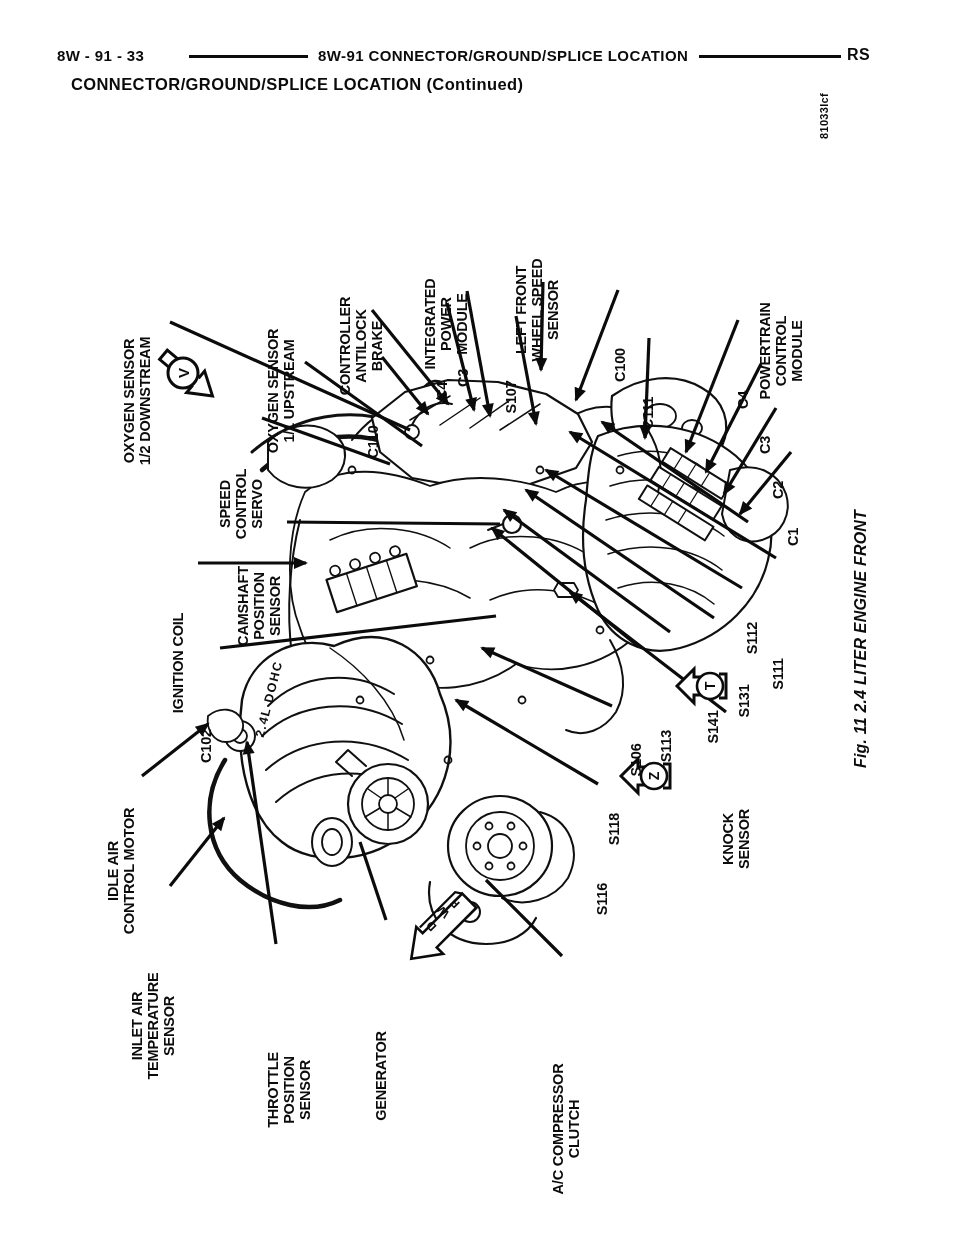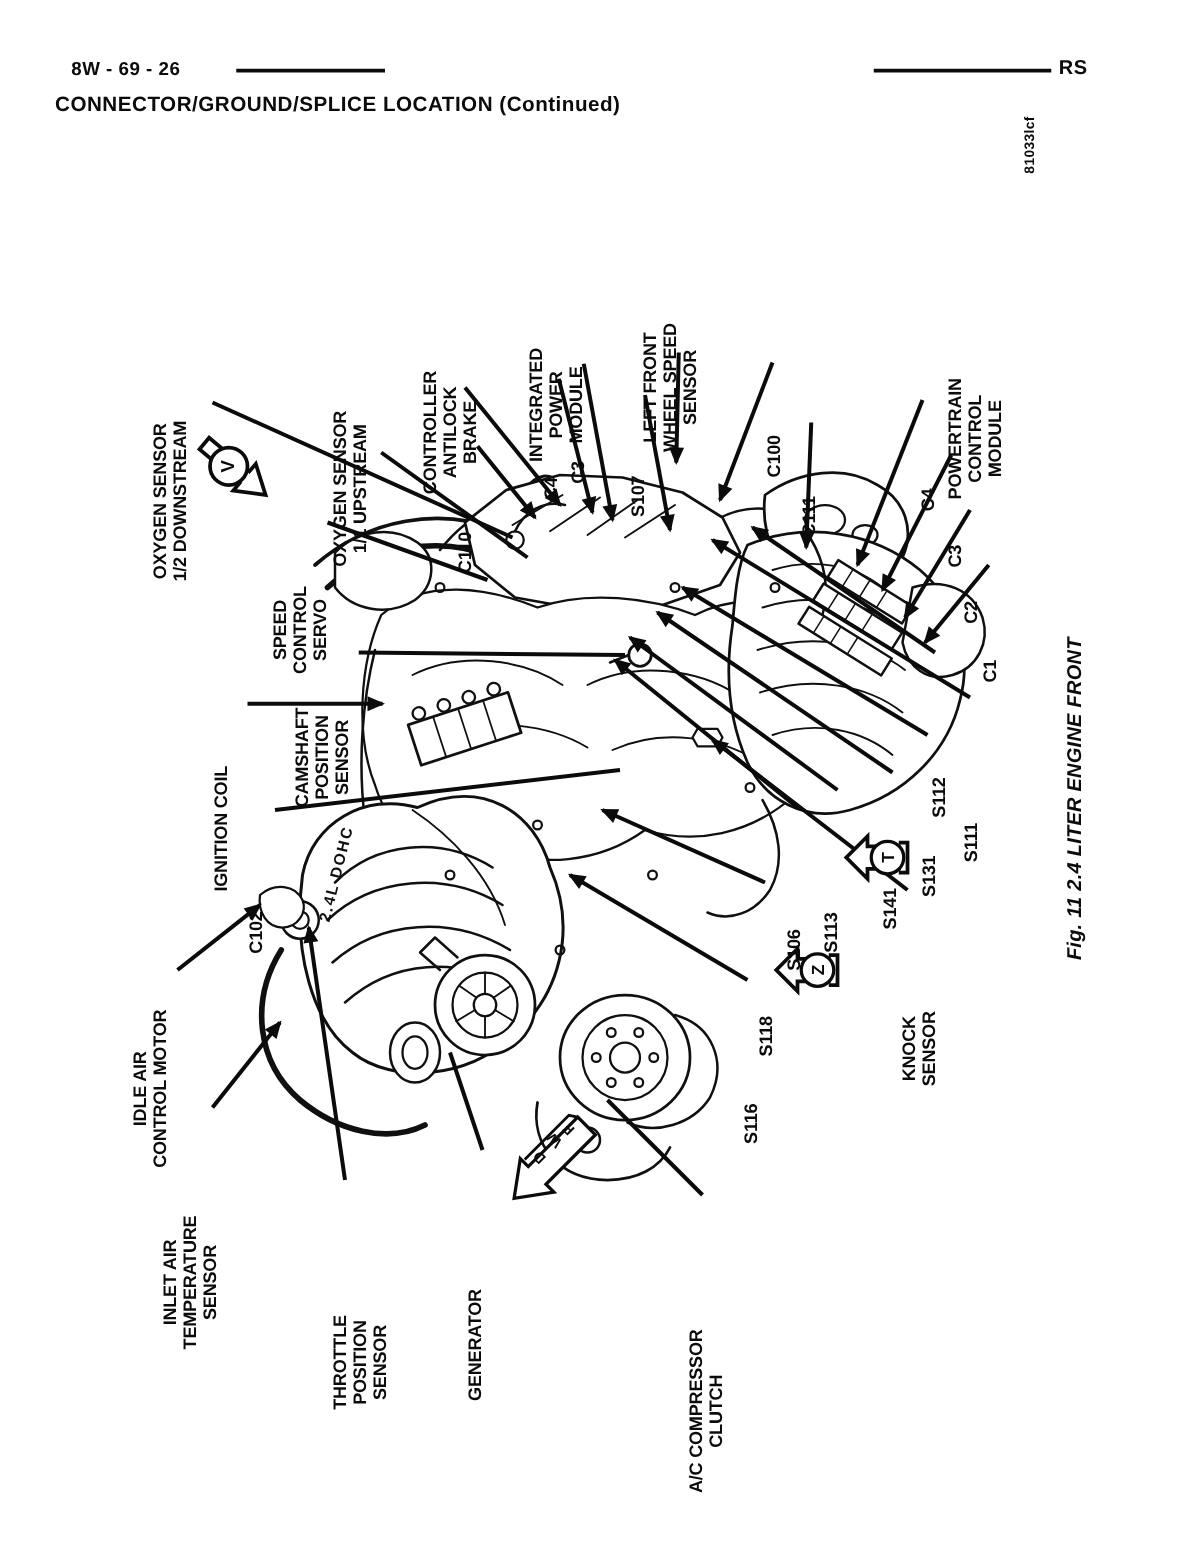--- a/index.html
+++ b/index.html
@@ -28,25 +28,26 @@
   }
   .watermark {
     position:absolute; right:17px; top:1206px; font-size:29px; color:#8f8f8f; letter-spacing:.5px;
   }
 </style>
 </head>
 <body>
 
 <div class="page">
 
-  <div class="hdr-txt" style="left:57px; top:47px;">8W - 69 - 26</div>
+  <div class="hdr-txt" style="left:57px; top:47px;">8W - 91 - 33</div>
   <div class="hdr-rule" style="left:189px; top:55px; width:119px;"></div>
+  <div class="hdr-txt" style="left:318px; top:47px;">8W-91 CONNECTOR/GROUND/SPLICE LOCATION</div>
   <div class="hdr-rule" style="left:699px; top:55px; width:142px;"></div>
   <div class="hdr-txt" style="left:847px; top:46px; font-size:16px;">RS</div>
-  <div class="subtitle" style="left:44px; top:75px;">CONNECTOR/GROUND/SPLICE LOCATION (Continued)</div>
+  <div class="subtitle" style="left:71px; top:75px;">CONNECTOR/GROUND/SPLICE LOCATION (Continued)</div>
 
   <div class="fig">
 
     <svg width="960" height="1000" viewBox="0 100 960 1000">
       <g stroke="#101010" fill="none" stroke-width="1.8" stroke-linecap="round" stroke-linejoin="round">
 
         <path d="M262,470 C300,436 352,428 396,446" stroke-width="4.5"></path>
         <path d="M252,452 C296,414 352,406 400,424" stroke-width="3"></path>
         <path d="M420,392 q14,-20 30,-4 q12,12 -6,22" stroke-width="2.4"></path>
         <path d="M352,440 C380,404 420,392 452,404 C488,382 524,390 546,408" stroke-width="2"></path>

